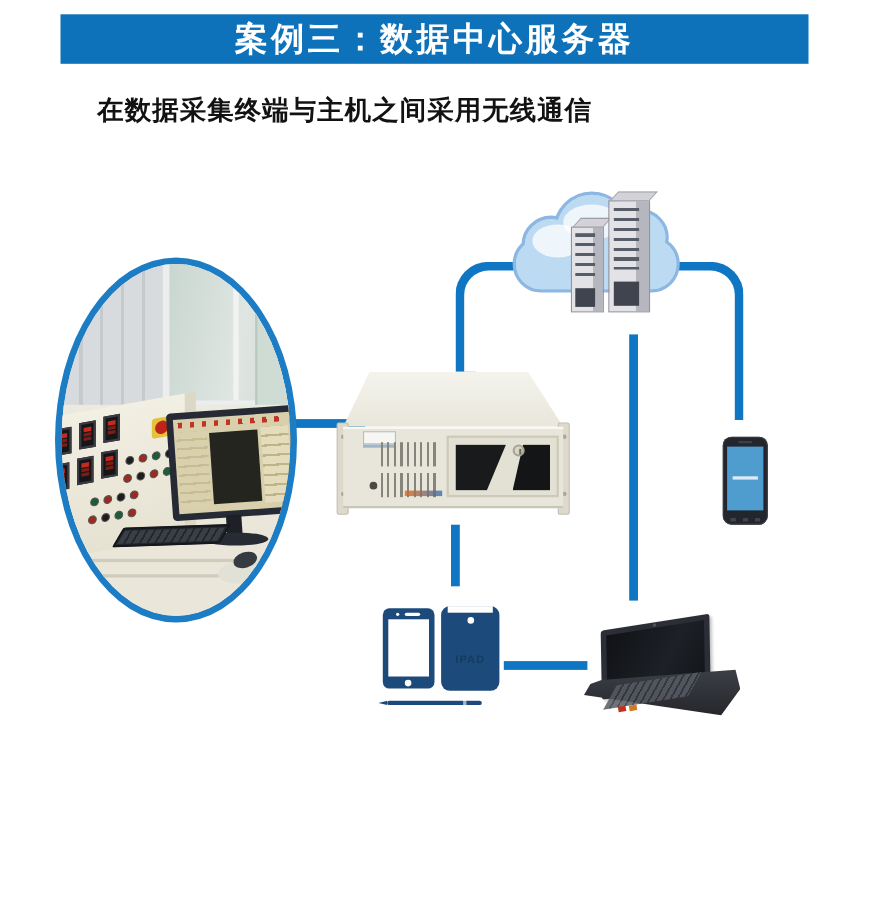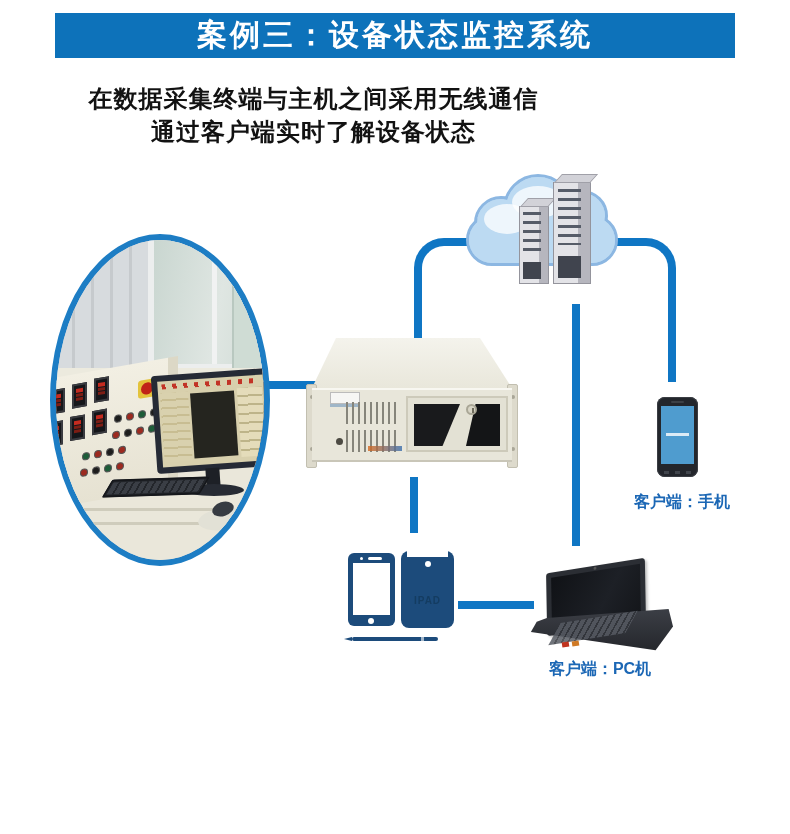--- a/index.html
+++ b/index.html
@@ -6,21 +6,21 @@
   body { background:#ffffff; font-family:"Liberation Sans","DejaVu Sans",sans-serif; }
   .page { position:relative; width:790px; height:834px; background:#ffffff; overflow:hidden; }
 
   
   .banner { position:absolute; left:55px; top:13px; width:680px; height:45px;
     background:#0d72ba; color:#ffffff; display:flex; align-items:center; justify-content:center;
     font-size:30px; font-weight:bold; letter-spacing:3px; }
 
   
   .intro { position:absolute; left:0; top:84px; width:627px; text-align:center;
-    color:#121212; font-size:24px; font-weight:700; line-height:33px; letter-spacing:1px;font-family:Liberation Mono, monospace; }
+    color:#121212; font-size:24px; font-weight:700; line-height:33px; letter-spacing:1px; }
 
   
   .conn { position:absolute; }
   .conn.h { height:8px; background:#0f76c4; }
   .conn.v { width:8px; background:#0f76c4; }
   .elbow-left { border-top:8px solid #0f76c4; border-left:8px solid #0f76c4; border-top-left-radius:30px; }
   .elbow-right { border-top:8px solid #0f76c4; border-right:8px solid #0f76c4; border-top-right-radius:30px; }
 
   
   .nlabel { position:absolute; text-align:center; color:#1b67b5; font-weight:bold; font-size:16px; }
@@ -141,26 +141,25 @@
     background:repeating-linear-gradient(90deg,#565a62 0 5px,#33363c 5px 7px); opacity:.85; }
   .laptop .sticker1 { position:absolute; left:34px; top:86px; width:7px; height:5px; background:#c0331f; transform:rotate(-9deg); }
   .laptop .sticker2 { position:absolute; left:44px; top:85px; width:7px; height:5px; background:#d07a25; transform:rotate(-9deg); }
 </style>
 </head>
 <body>
 
 <div class="page">
 
   <div class="banner">
-    <span>案例三：设备状态监控系统</span>
+    <span>案例三：数据中心服务器</span>
   </div>
 
   <div class="intro">
     <div>在数据采集终端与主机之间采用无线通信</div>
-    <div>通过客户端实时了解设备状态</div>
   </div>
 
   <div class="conn h" style="left:262px; top:381px; width:70px;"></div>
   <div class="conn elbow-left" style="left:414px; top:238px; width:62px; height:100px;"></div>
   <div class="conn elbow-right" style="left:612px; top:238px; width:64px; height:144px;"></div>
   <div class="conn v" style="left:572px; top:304px; height:242px;"></div>
   <div class="conn v" style="left:410px; top:477px; height:56px;"></div>
   <div class="conn h" style="left:458px; top:601px; width:76px;"></div>
 
   <div class="photo">
@@ -295,21 +294,20 @@
     <div class="pc-btn"></div>
     <div class="pc-brand"></div>
   </div>
 
   <div class="phone">
     <div class="spk"></div>
     <div class="scr"></div>
     <div class="txt"></div>
     <div class="keys"></div>
   </div>
-  <div class="nlabel" style="left:612px; top:492px; width:140px;">客户端：手机</div>
 
   <div>
     <div class="pad-front">
       <div class="cam"></div>
         <div class="spk"></div>
         <div class="scr"></div>
         <div class="home"></div>
     </div>
     <div class="pad-back">
       <div class="strip"></div>
@@ -325,15 +323,14 @@
   <div class="laptop">
     <div class="lscr">
         <div class="ldisp"></div>
         <div class="lcam"></div>
       </div>
     <div class="lbase"></div>
     <div class="lkeys"></div>
     <div class="sticker1"></div>
     <div class="sticker2"></div>
   </div>
-  <div class="nlabel" style="left:520px; top:659px; width:160px;">客户端：PC机</div>
 
 </div>
 
 </body></html>

